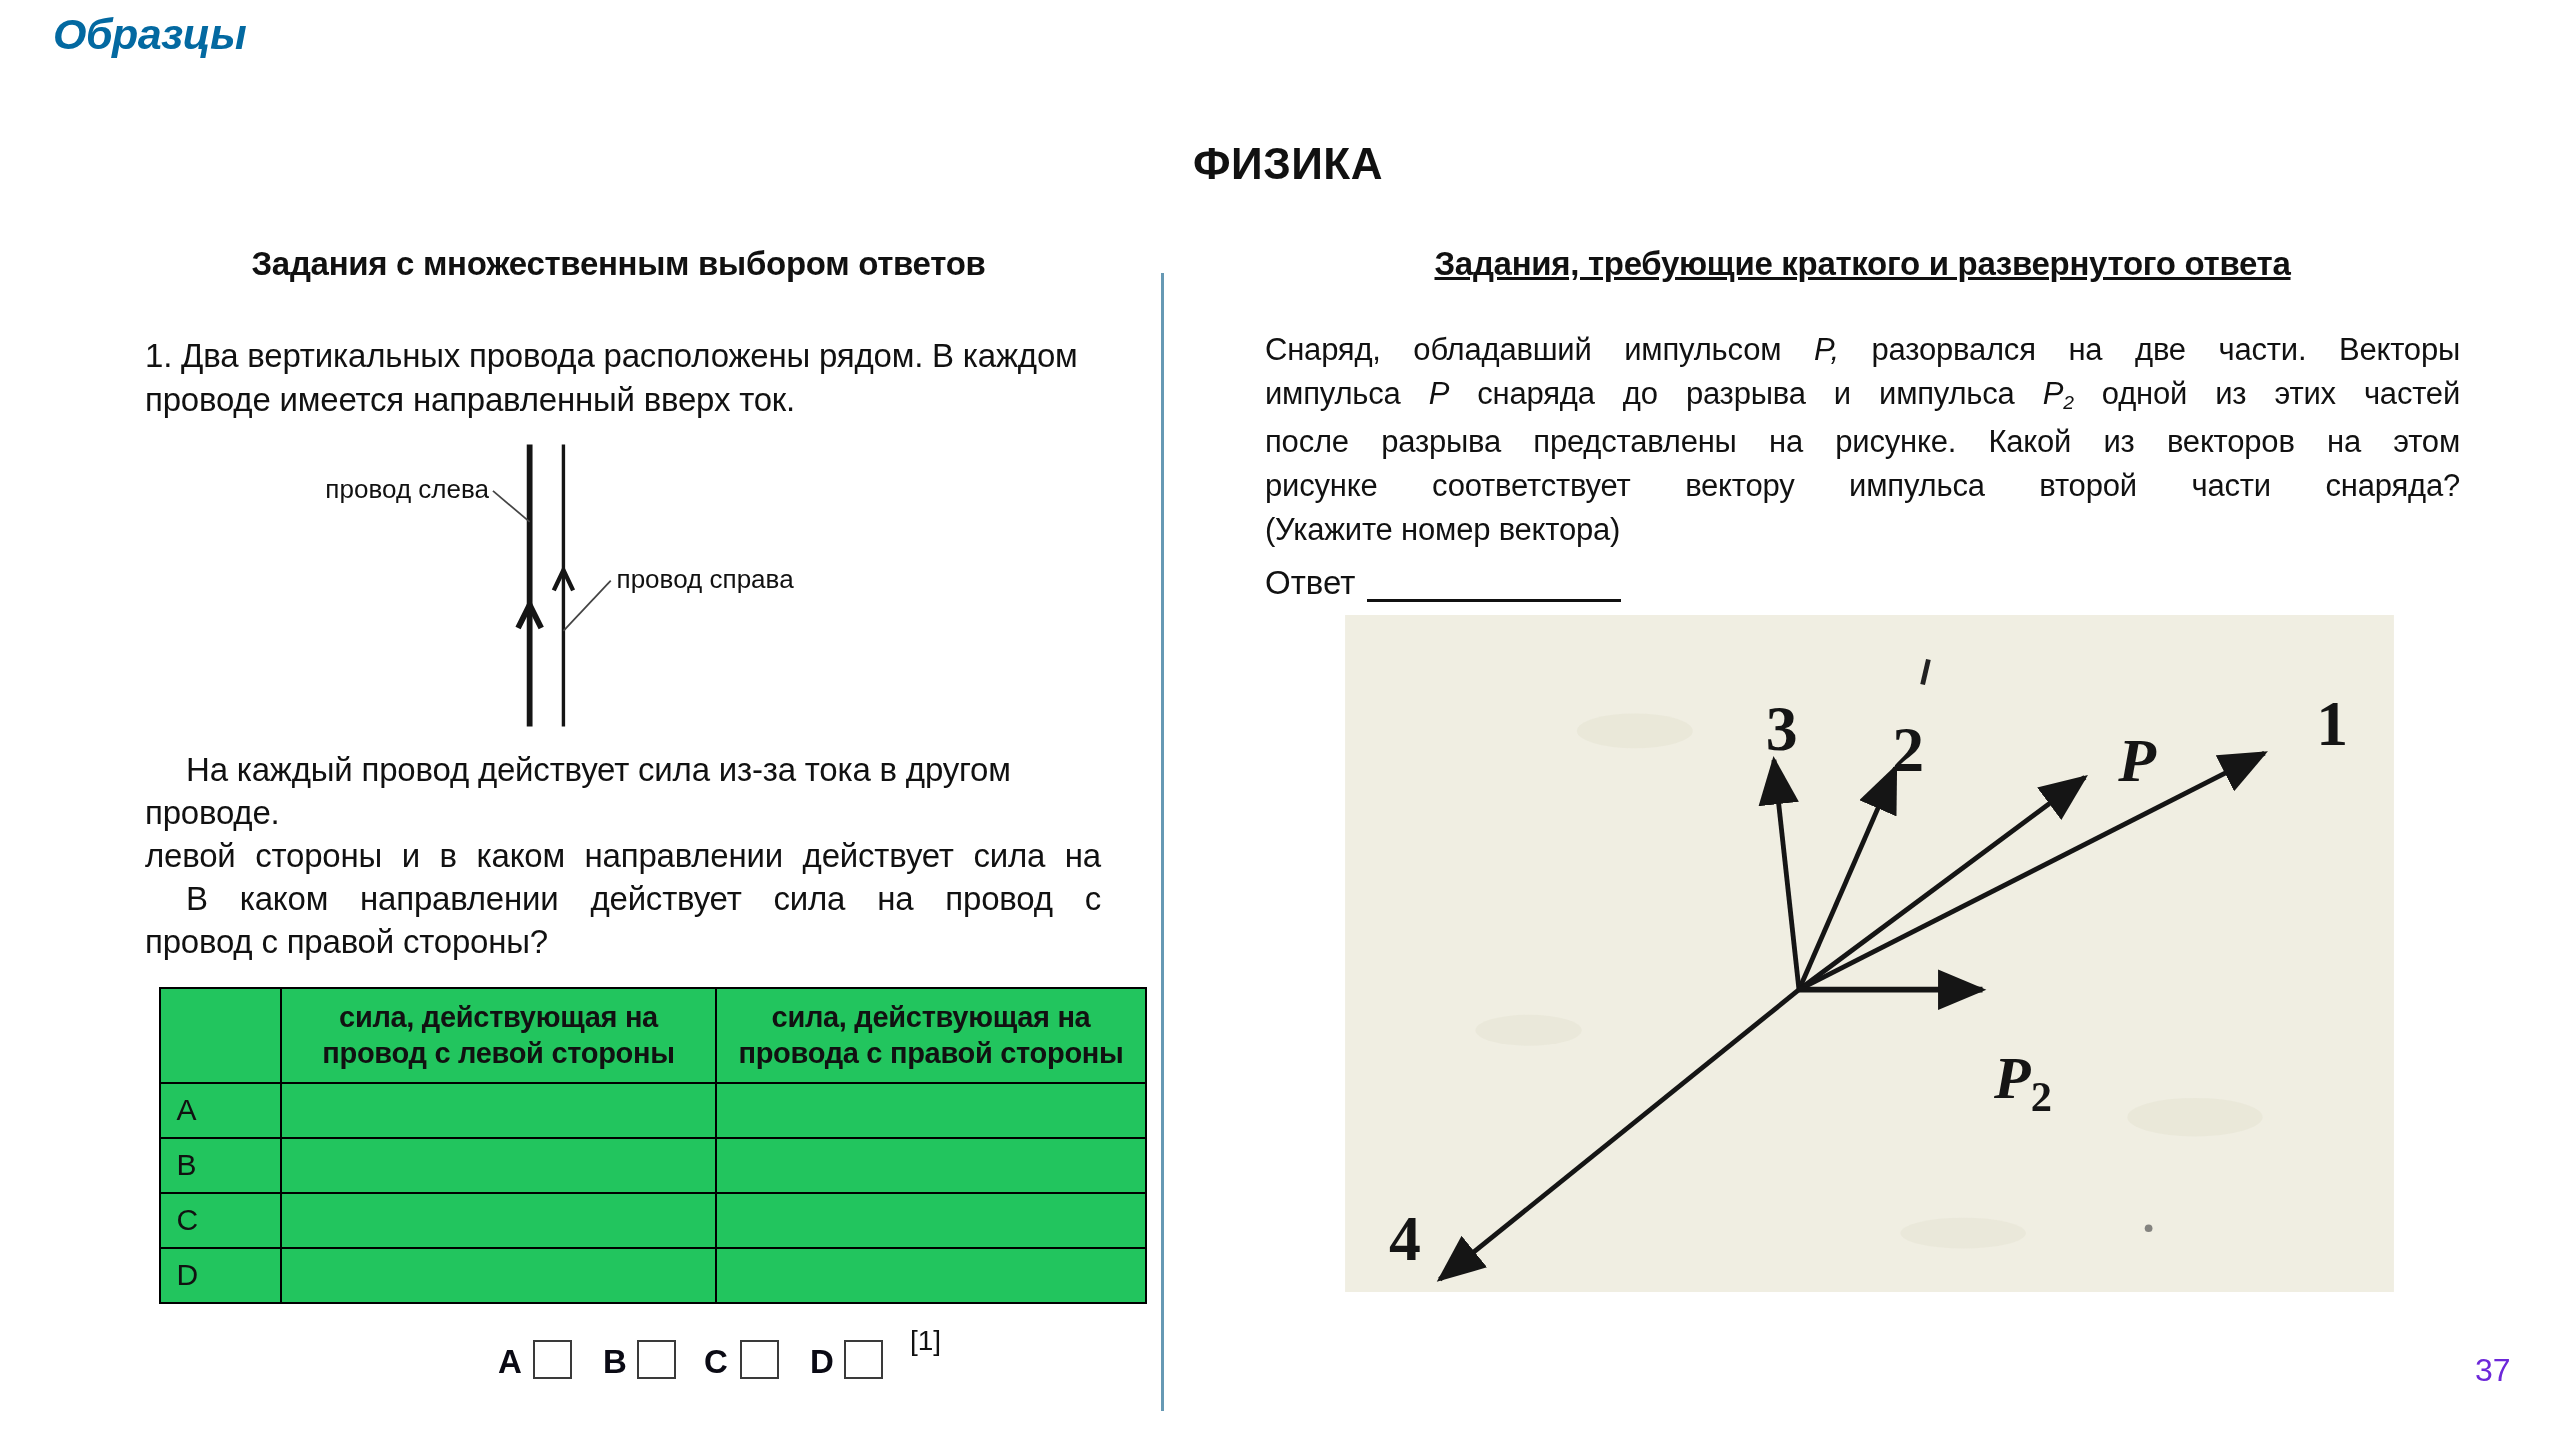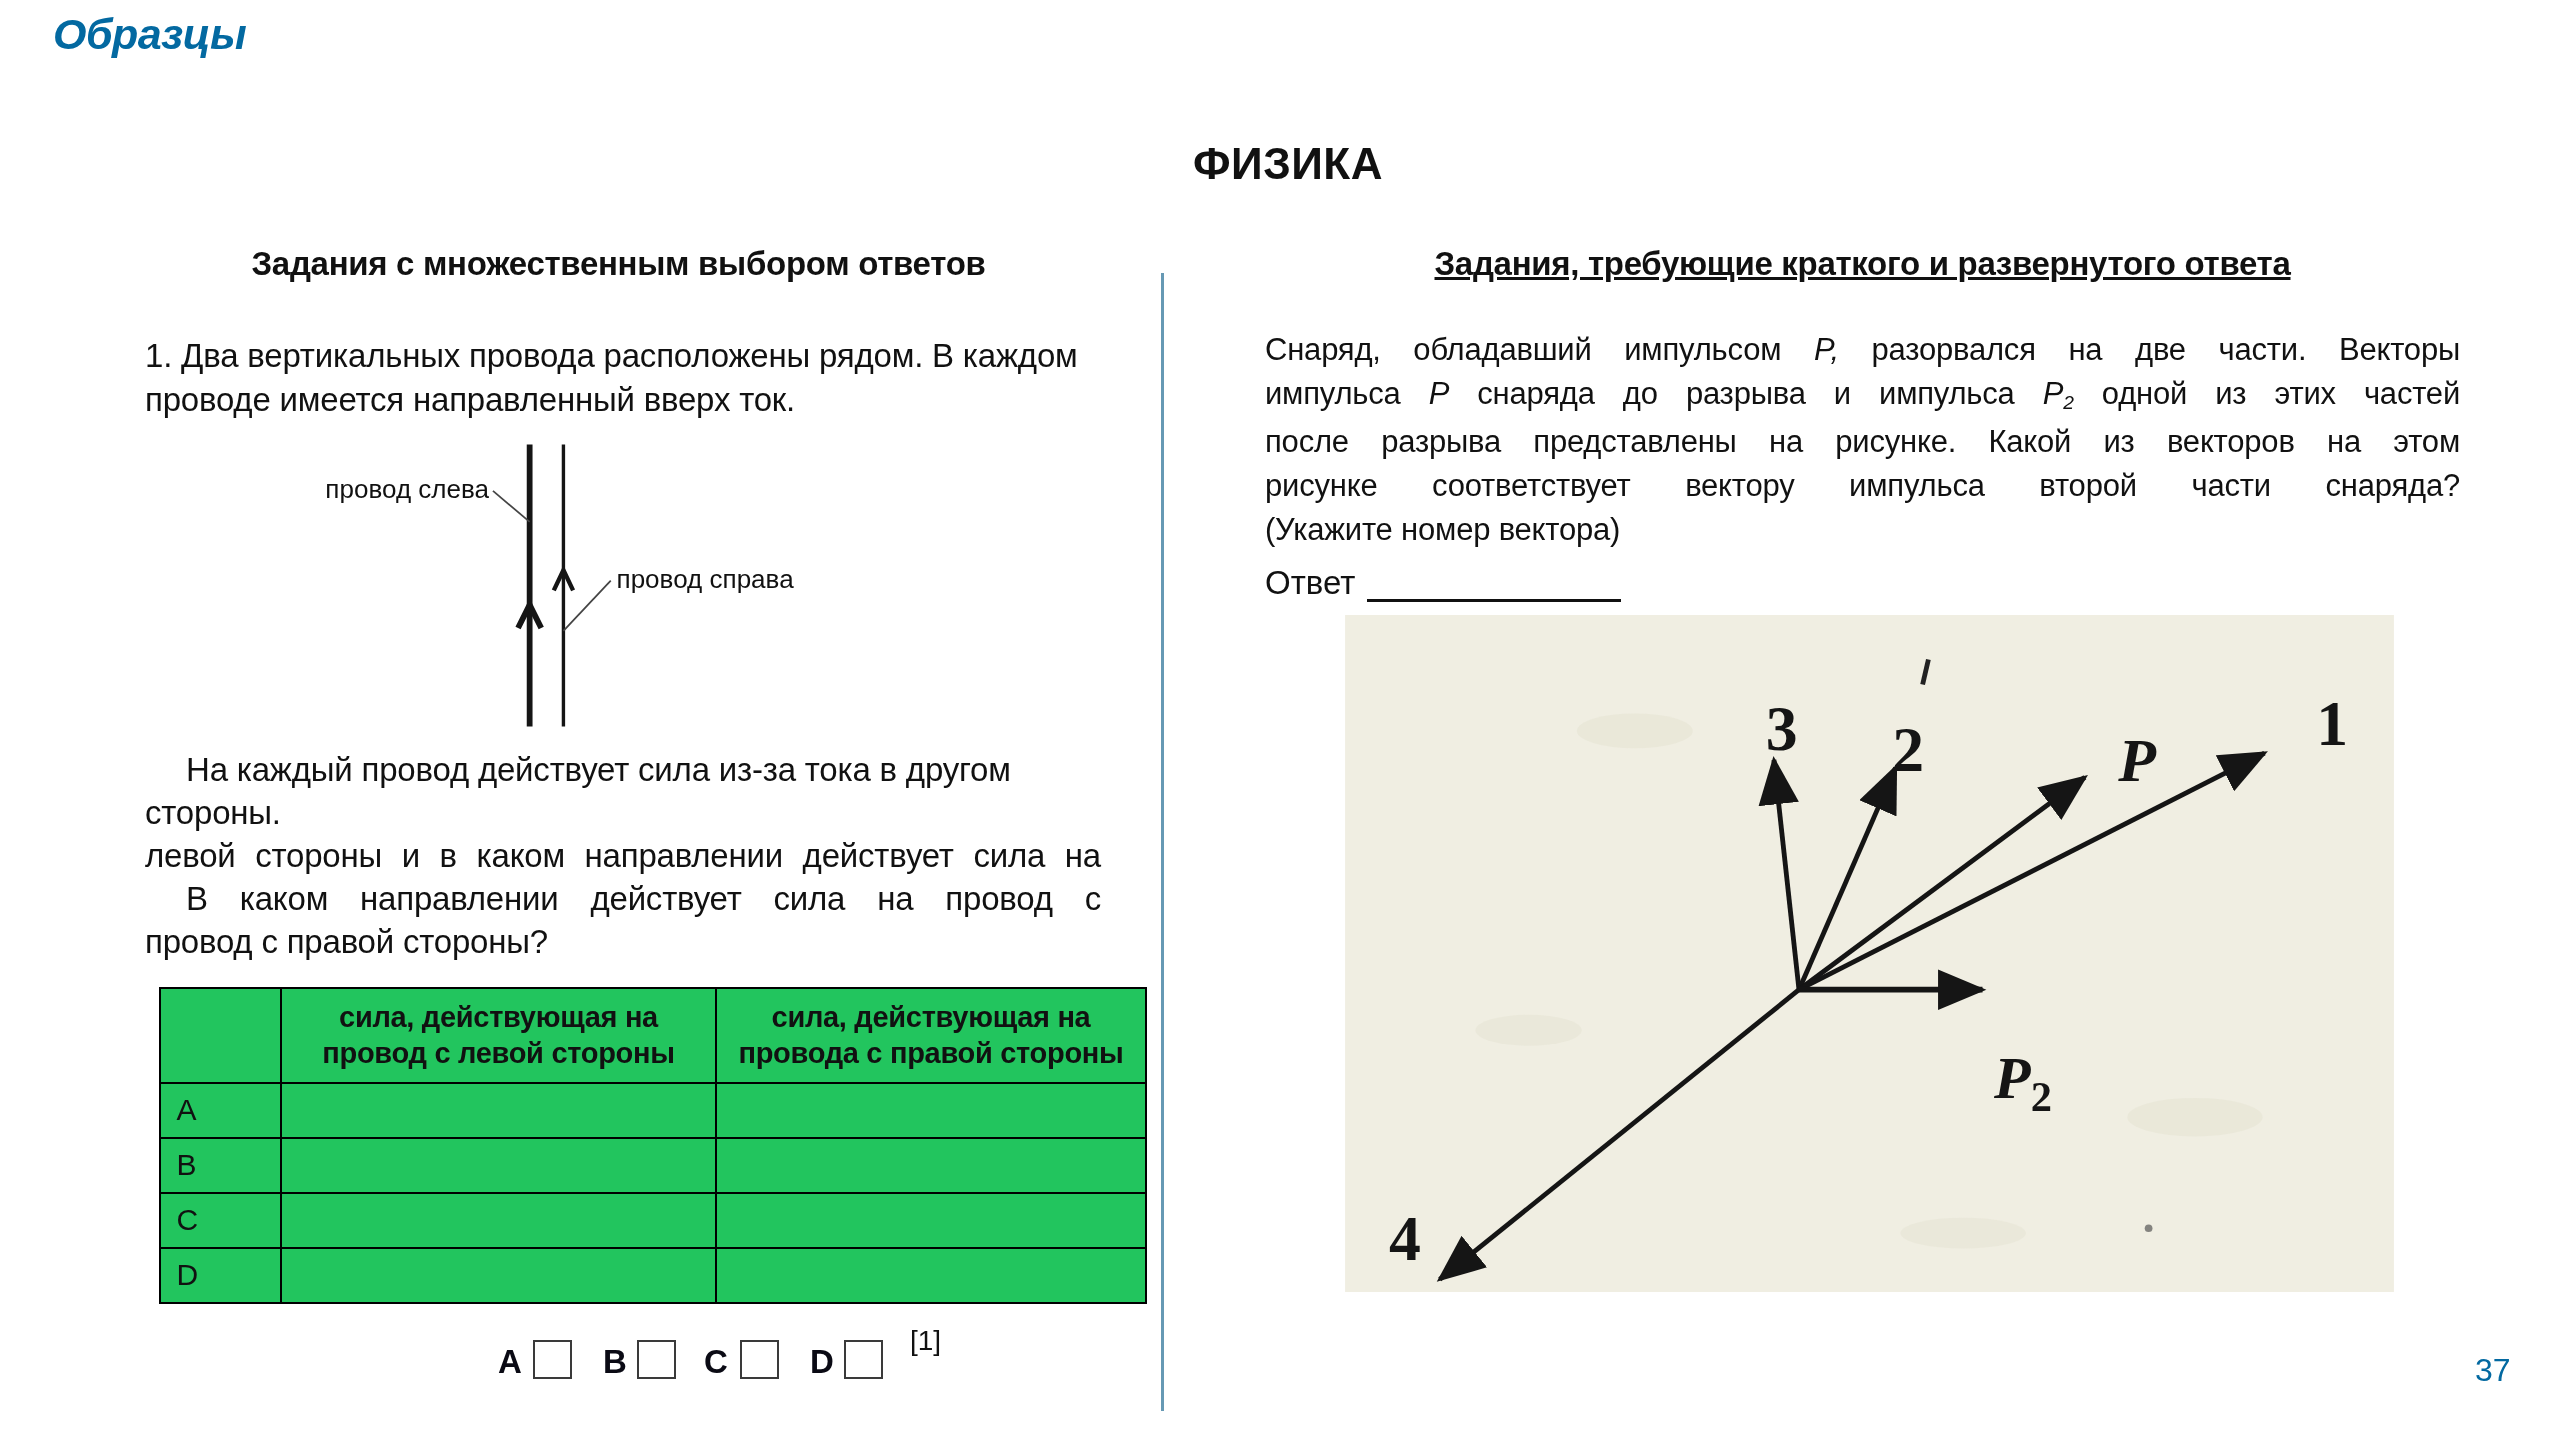--- a/index.html
+++ b/index.html
@@ -39,21 +39,21 @@
   .opt-letter{position:absolute;top:1343px;font-size:33px;font-weight:bold;color:#0a0a14;}
   .opt-box{position:absolute;top:1340px;width:35px;height:35px;border:2.9px solid #3a3a3a;background:#fff;}
   #optA{left:498px;} #boxA{left:533px;}
   #optB{left:603px;} #boxB{left:637px;}
   #optC{left:704px;} #boxC{left:740px;}
   #optD{left:810px;} #boxD{left:844px;}
   .mark{position:absolute;left:910px;top:1325px;font-size:28px;color:#111;}
 
   .divider{position:absolute;left:1161px;top:273px;width:2.9px;height:1138px;background:#6699b4;}
 
-  .pagenum{position:absolute;left:2475px;top:1352px;font-size:32px;color:#0369a1;}
+  .pagenum{position:absolute;left:2475px;top:1352px;font-size:32px;color:#6d28d9;}
 
   .wires-svg{position:absolute;left:319px;top:433px;width:541px;height:307px;}
   .fig-svg{position:absolute;left:1345px;top:615px;width:1049px;height:677px;}
 </style>
 </head>
 <body>
 
 <div class="page">
 
   <div class="brand">Образцы</div>
@@ -72,21 +72,21 @@
     <polyline points="206,202 218,178 230,202" fill="none" stroke="#151515" stroke-width="6"></polyline>
     <polyline points="243,163 253,142 263,163" fill="none" stroke="#151515" stroke-width="4.5"></polyline>
     <line x1="180" y1="60" x2="218" y2="92" stroke="#444" stroke-width="1.8"></line>
     <line x1="253" y1="205" x2="302" y2="153" stroke="#444" stroke-width="1.8"></line>
     <text x="176" y="67" text-anchor="end" font-size="27" fill="#111">провод слева</text>
     <text x="308" y="161" font-size="27" fill="#111">провод справа</text>
   </svg>
 
   <div class="para" id="lp">
     <div class="ind">На каждый провод действует сила из-за тока в другом</div>
-    <div>стороны.</div>
+    <div>проводе.</div>
     <div class="jline">левой стороны и в каком направлении действует сила на</div>
     <div class="jline ind">В каком направлении действует сила на провод с</div>
     <div>провод с правой стороны?</div>
   </div>
 
   <table class="anstable">
     <thead>
       <tr>
         <th class="w0"></th>
         <th class="w1">сила, действующая на провод с левой стороны</th>

